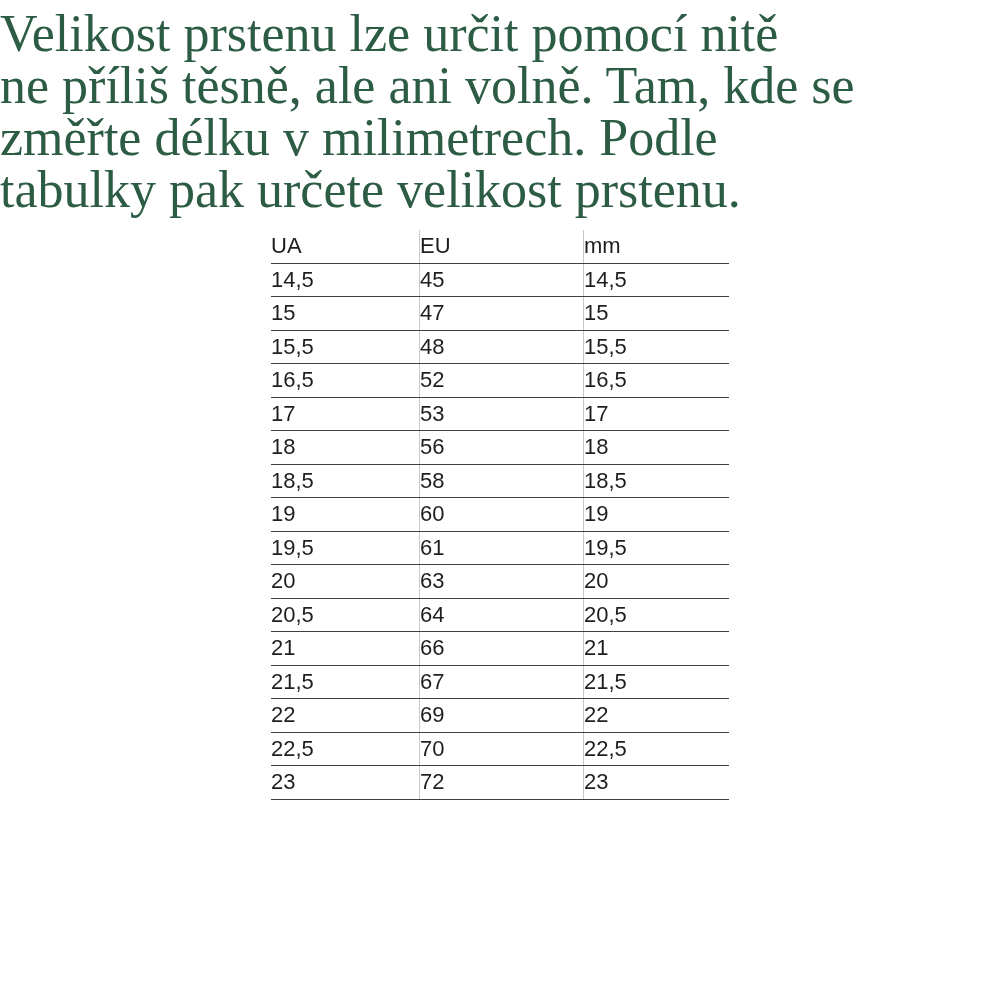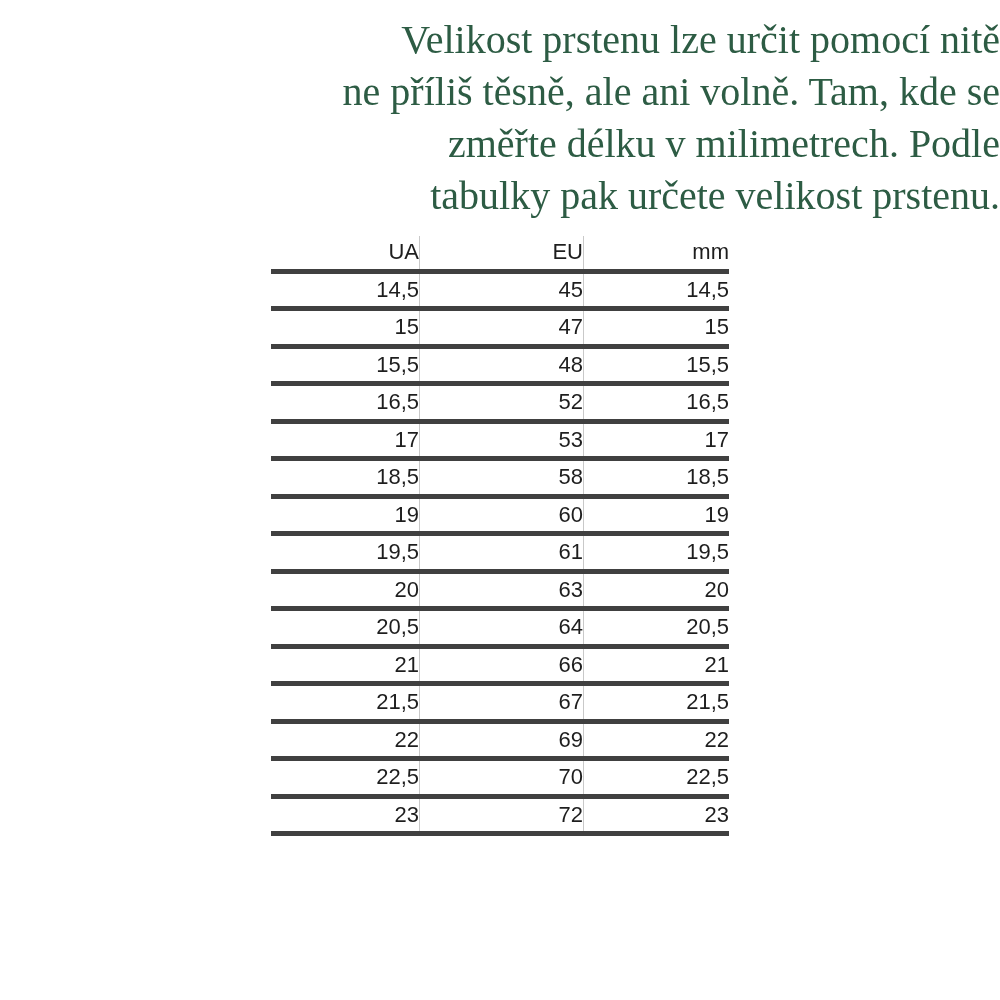--- a/index.html
+++ b/index.html
@@ -6,46 +6,46 @@
     margin: 0;
     padding: 0;
     background: #ffffff;
   }
   body {
     width: 1000px;
     height: 1000px;
     overflow: hidden;
   }
   .intro {
-    padding-top: 14px;
-    text-align: right;
+    padding-top: 8px;
+    text-align: left;
     font-family: "Liberation Serif", serif;
-    font-size: 40px;
+    font-size: 52px;
     line-height: 52px;
     color: #2d5c44;
   }
   .intro-line {
     white-space: nowrap;
   }
   .size-table {
     margin: 14px auto 0 auto;
     border-collapse: collapse;
     table-layout: fixed;
     font-family: "Liberation Sans", sans-serif;
     font-size: 22px;
     color: #1e1e1e;
   }
   .size-table th,
   .size-table td {
     font-weight: 400;
-    text-align: right;
+    text-align: left;
     vertical-align: middle;
     height: 32.5px;
     padding: 0;
-    border-bottom: 5px solid #404040;
+    border-bottom: 1px solid #404040;
   }
   .size-table th:nth-child(1),
   .size-table td:nth-child(1) {
     width: 148px;
     border-right: 1px solid #c9c9c9;
   }
   .size-table th:nth-child(2),
   .size-table td:nth-child(2) {
     width: 163px;
     border-right: 1px solid #c9c9c9;
@@ -94,20 +94,25 @@
         <td>16,5</td>
         <td>52</td>
         <td>16,5</td>
       </tr>
       <tr>
         <td>17</td>
         <td>53</td>
         <td>17</td>
       </tr>
       <tr>
+        <td>18</td>
+        <td>56</td>
+        <td>18</td>
+      </tr>
+      <tr>
         <td>18,5</td>
         <td>58</td>
         <td>18,5</td>
       </tr>
       <tr>
         <td>19</td>
         <td>60</td>
         <td>19</td>
       </tr>
       <tr>

